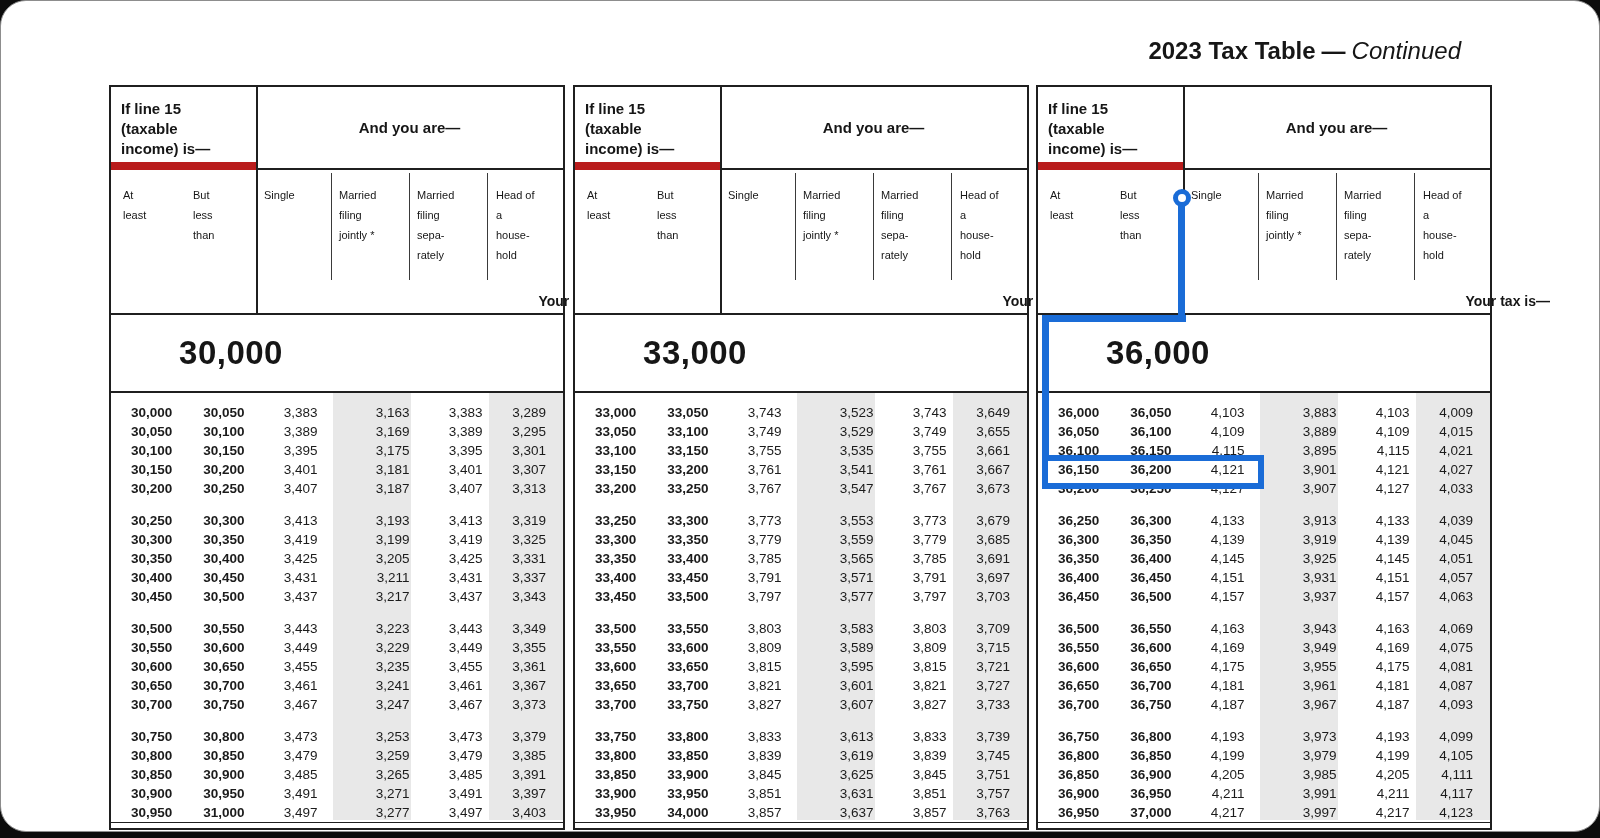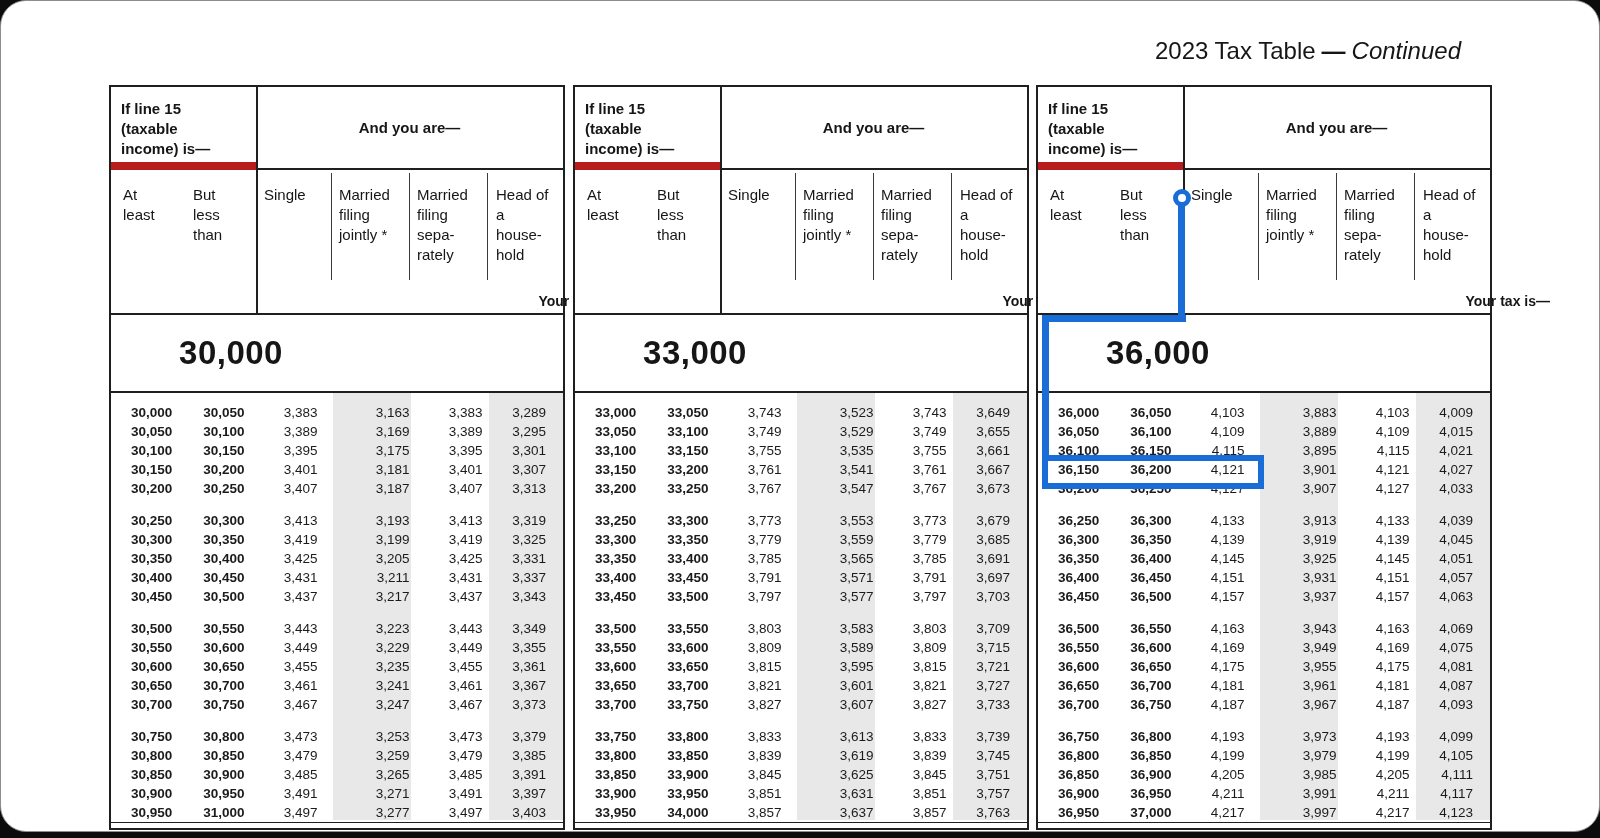--- a/index.html
+++ b/index.html
@@ -15,21 +15,21 @@
     width:1600px; height:832px;
     background:#ffffff;
     border:1px solid #8d8d8d;
     border-radius:26px;
     box-sizing:border-box;
   }
   .title {
     position:absolute; top:36px; right:138px;
     font-size:24px; color:#161616; white-space:nowrap;
   }
-  .t-bold { font-weight:normal; }
+  .t-bold { font-weight:bold; }
   .t-dash { font-weight:bold; margin:0 6px; }
   .t-italic { font-style:italic; }
 
   
   .panel {
     position:absolute; top:84px;
     width:456px; height:745px;
     border:2px solid #1f1f1f;
     background:#fff; box-sizing:border-box;
     color:#161616;
@@ -52,21 +52,21 @@
     border-bottom:2px solid #1f1f1f; box-sizing:border-box;
     display:flex; align-items:center; justify-content:center;
     font-size:15px; font-weight:bold;
   }
   .v-main {
     position:absolute; top:0; left:145px;
     height:226px; width:0; border-left:2px solid #1f1f1f;
   }
   .clabel {
     position:absolute; top:98px;
-    font-size:15px; line-height:20px; white-space:pre-line;
+    font-size:11px; line-height:20px; white-space:pre-line;
   }
   .lb-atleast { left:12px; }
   .lb-butless { left:82px; }
   .lb-single  { left:153px; }
   .lb-mfj     { left:228px; }
   .lb-mfs     { left:306px; }
   .lb-hoh     { left:385px; }
   .v-sep {
     position:absolute; top:86px; height:107px; width:0;
     border-left:1.5px solid #3a3a3a;

